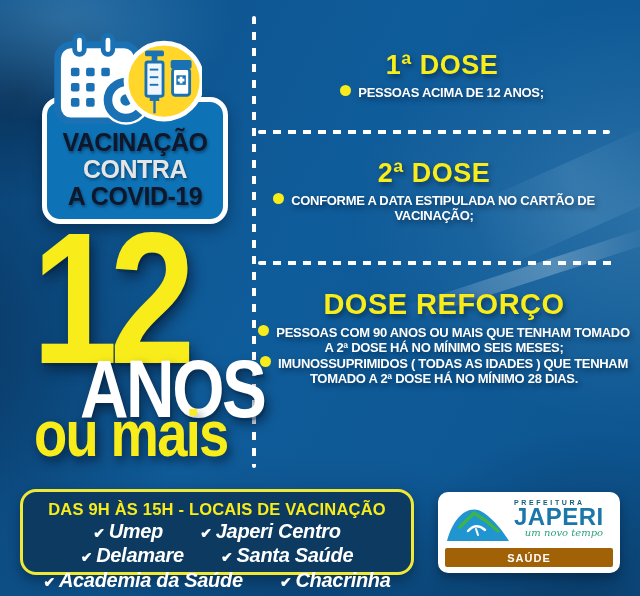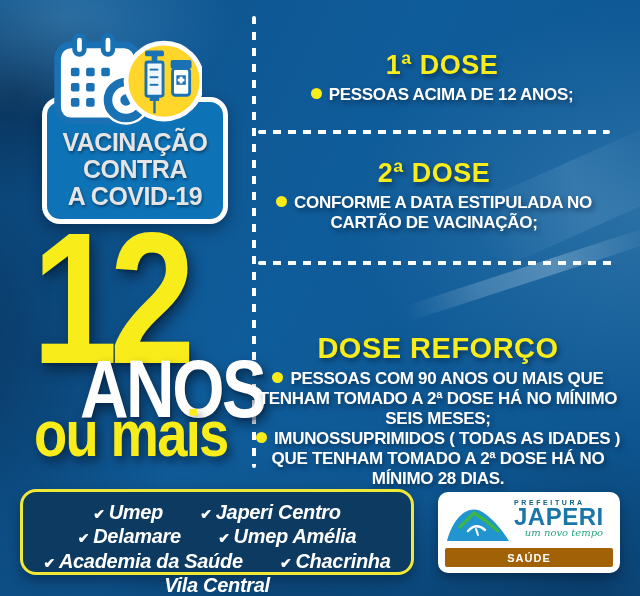--- a/index.html
+++ b/index.html
@@ -37,21 +37,21 @@
   .hdash-1 { left:258px; top:130px; width:352px; }
   .hdash-2 { left:258px; top:261px; width:360px; }
 
   
   .badge {
     position:absolute; left:42px; top:97px; width:186px; height:127px;
     background:#0e73b6; border:5px solid #fff; border-radius:18px;
     box-shadow:0 6px 14px rgba(3,22,44,.45);
     text-align:center; padding-top:27px;
   }
-  .badge .l1, .badge .l3 { color:#e5e5e5; font-size:25px; font-weight:900; letter-spacing:-.5px; line-height:1.08; text-shadow:1px 2px 3px rgba(4,24,48,.5); }
+  .badge .l1, .badge .l3 { color:#0f172a; font-size:25px; font-weight:900; letter-spacing:-.5px; line-height:1.08; text-shadow:1px 2px 3px rgba(4,24,48,.5); }
   .badge .l2 { color:#e5e5e5; font-size:25px; font-weight:900; letter-spacing:-.5px; line-height:1.08; text-shadow:1px 2px 3px rgba(4,24,48,.5); }
   .badge-icon { position:absolute; left:50px; top:33px; width:152px; height:96px; }
 
   
   .h-num {
     position:absolute; left:32px; top:216px; color:#f8ec1a;
     font-size:188px; font-weight:900; line-height:.88; letter-spacing:-10px;
     transform:scaleX(.82); transform-origin:left top;
     text-shadow:5px 7px 14px rgba(3,20,42,.6), 2px 3px 0 rgba(9,44,78,.35);
   }
@@ -65,25 +65,25 @@
     position:absolute; left:34px; top:402px; color:#f8ec1a;
     font-size:64px; font-weight:900; line-height:1; letter-spacing:-2px;
     transform:scaleX(.85); transform-origin:left top;
     text-shadow:4px 5px 10px rgba(3,20,42,.65);
   }
 
   
   .section { position:absolute; text-align:center; }
   .section-1 { left:268px; top:50px;  width:348px; }
   .section-2 { left:260px; top:158px; width:348px; }
-  .section-3 { left:252px; top:288px; width:372px;margin-top:44px; }
+  .section-3 { left:258px; top:288px; width:372px; }
   .sec-title { color:#f8ec1a; font-weight:900; font-size:27px; letter-spacing:.5px; text-shadow:2px 3px 5px rgba(4,24,48,.55); }
   .section-3 .sec-title { font-size:29px; }
   .bullets { margin-top:4px; }
-  .bullet { color:#fff; font-weight:bold; font-size:17px; letter-spacing:-.3px; line-height:1.18; text-shadow:2px 3px 5px rgba(4,24,48,.55); }
+  .bullet { color:#fff; font-weight:bold; font-size:13px; letter-spacing:-.3px; line-height:1.18; text-shadow:2px 3px 5px rgba(4,24,48,.55); }
   .dot { display:inline-block; width:11px; height:11px; border-radius:50%; background:#f8ec1a; margin-right:7px; transform:translateY(-1px); }
 
   
   .schedule {
     position:absolute; left:20px; top:489px; width:394px; height:86px;
     background:#0c3a61; border:3px solid #efe836; border-radius:16px;
     text-align:center; padding-top:8px;
     box-shadow:0 6px 12px rgba(3,20,40,.4);
   }
   .schedule-title { color:#f8ec1a; font-weight:800; font-size:16.5px; letter-spacing:.2px; }
@@ -180,25 +180,26 @@
 
   <div class="section section-3">
     <div class="sec-title">DOSE REFORÇO</div>
     <div class="bullets">
       <div class="bullet"><span class="dot"></span><span>PESSOAS COM 90 ANOS OU MAIS QUE TENHAM TOMADO A 2ª DOSE HÁ NO MÍNIMO SEIS MESES;</span></div>
       <div class="bullet"><span class="dot"></span><span>IMUNOSSUPRIMIDOS ( TODAS AS IDADES ) QUE TENHAM TOMADO A 2ª DOSE HÁ NO MÍNIMO 28 DIAS.</span></div>
     </div>
   </div>
 
   <div class="schedule">
+    <div class="schedule-title">DAS 9H ÀS 15H - LOCAIS DE VACINAÇÃO</div>
     <div class="loc-row">
       <span class="loc"><span class="check">✔</span><span>Umep</span></span>
       <span class="loc"><span class="check">✔</span><span>Japeri Centro</span></span>
       <span class="loc"><span class="check">✔</span><span>Delamare</span></span>
-      <span class="loc"><span class="check">✔</span><span>Umep Amélia</span></span>
+      <span class="loc"><span class="check">✔</span><span>Santa Saúde</span></span>
     </div>
     <div class="loc-row">
       <span class="loc"><span class="check">✔</span><span>Academia da Saúde</span></span>
       <span class="loc"><span class="check">✔</span><span>Chacrinha</span></span>
       <span class="loc"><span>Vila Central</span></span>
     </div>
   </div>
 
   <div class="logo-card">
     <svg class="mountain" viewBox="0 0 64 42">

